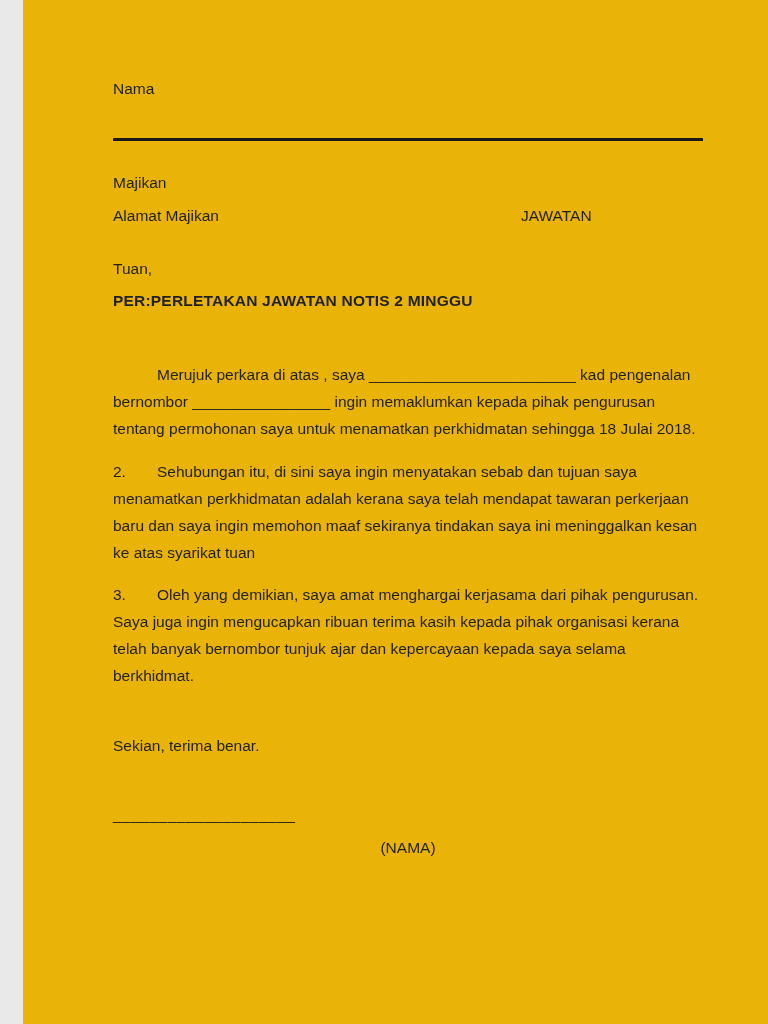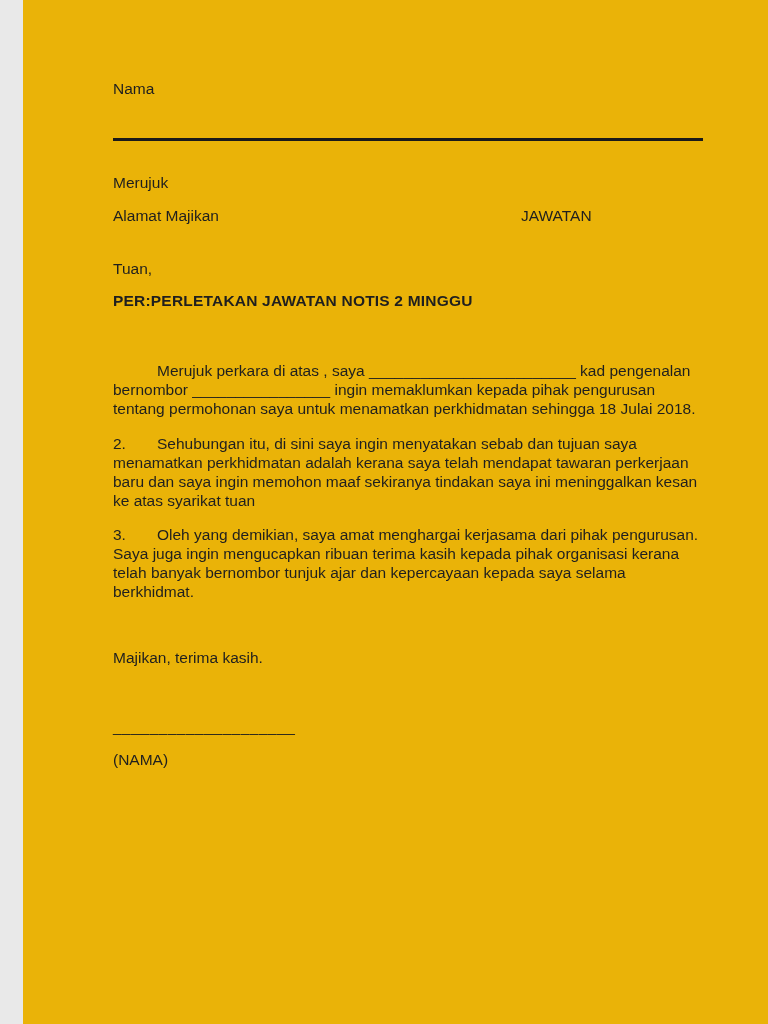--- a/index.html
+++ b/index.html
@@ -43,65 +43,65 @@
   .subject {
     margin-top: 15px;
   }
   .subject span {
     font-weight: bold;
     text-underline-offset: 3px;
     letter-spacing: 0.2px;
   }
   .para {
     width: 590px;
-    line-height: 19px;
+    line-height: 27px;
     text-align: left;
   }
   .p1 { margin-top: 52px; text-indent: 44px; }
   .p2, .p3 { margin-top: 6px; }
   .para-num {
     display: inline-block;
     width: 44px;
     text-indent: 0;
   }
   .closing { margin-top: 48px; }
   .signoff { margin-top: 49px; }
   .sig-line { margin-top: 52px; letter-spacing: 0.5px; }
-  .sig-name { margin-top: 16px; }
+  .sig-name { margin-top: 16px; text-align: center; }
 </style>
 </head>
 <body>
 
 <div class="page">
 
   <div class="sender">
     <div class="sender-line">Nama</div>
   </div>
 
   <div class="rule"></div>
 
-  <div class="recipient-title">Merujuk</div>
+  <div class="recipient-title">Majikan</div>
 
   <div class="addr-row">
     <span>Alamat Majikan</span>
     <span class="date-label">JAWATAN</span>
   </div>
 
   <div class="salutation">Tuan,</div>
 
   <div class="subject">
     <span>PER:PERLETAKAN JAWATAN NOTIS 2 MINGGU</span>
   </div>
 
   <p class="para p1">Merujuk perkara di atas , saya ________________________ kad pengenalan bernombor ________________ ingin memaklumkan kepada pihak pengurusan tentang permohonan saya untuk menamatkan perkhidmatan sehingga 18 Julai 2018.</p>
 
   <p class="para p2"><span class="para-num">2.</span><span>Sehubungan itu, di sini saya ingin menyatakan sebab dan tujuan saya menamatkan perkhidmatan adalah kerana saya telah mendapat tawaran perkerjaan baru dan saya ingin memohon maaf sekiranya tindakan saya ini meninggalkan kesan ke atas syarikat tuan</span></p>
 
   <p class="para p3"><span class="para-num">3.</span><span>Oleh yang demikian, saya amat menghargai kerjasama dari pihak pengurusan. Saya juga ingin mengucapkan ribuan terima kasih kepada pihak organisasi kerana telah banyak bernombor tunjuk ajar dan kepercayaan kepada saya selama berkhidmat.</span></p>
 
-  <div class="closing">Majikan, terima kasih.</div>
+  <div class="closing">Sekian, terima benar.</div>
 
 
   <div class="sig-line">____________________</div>
 
   <div class="sig-name">(NAMA)</div>
 
 </div>
 
 </body></html>

